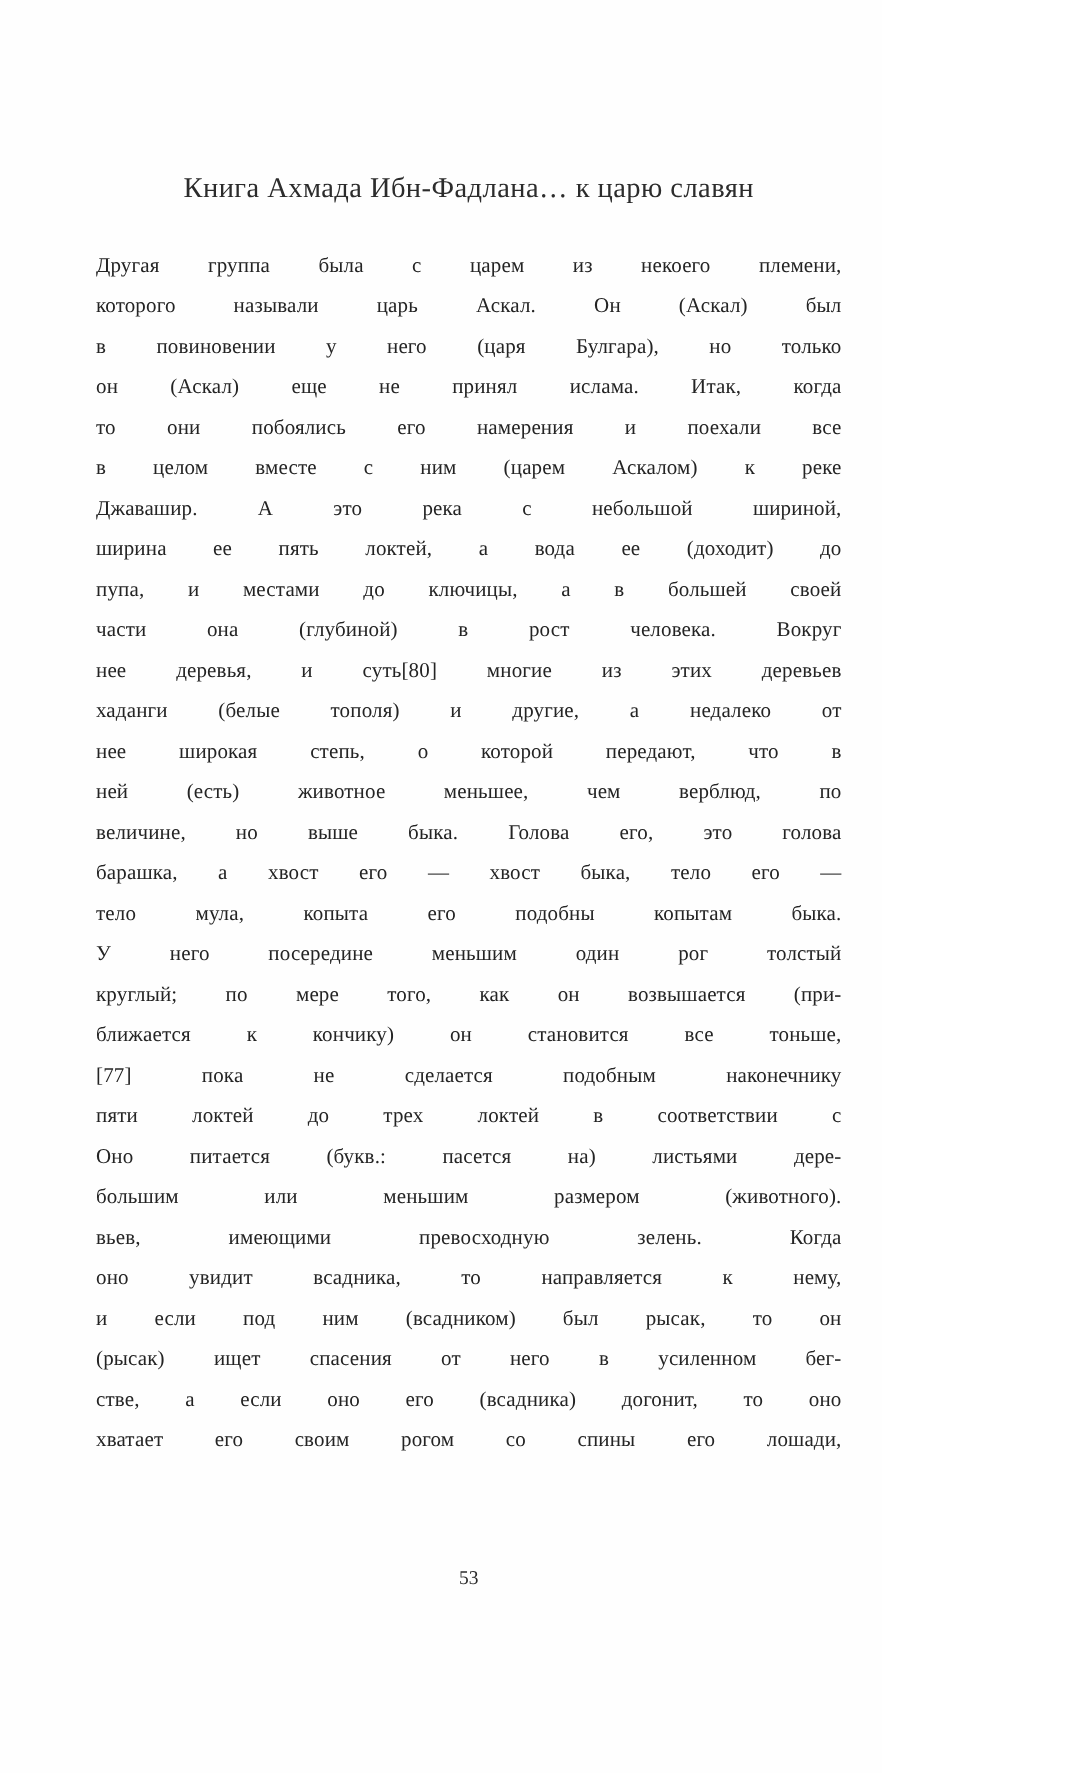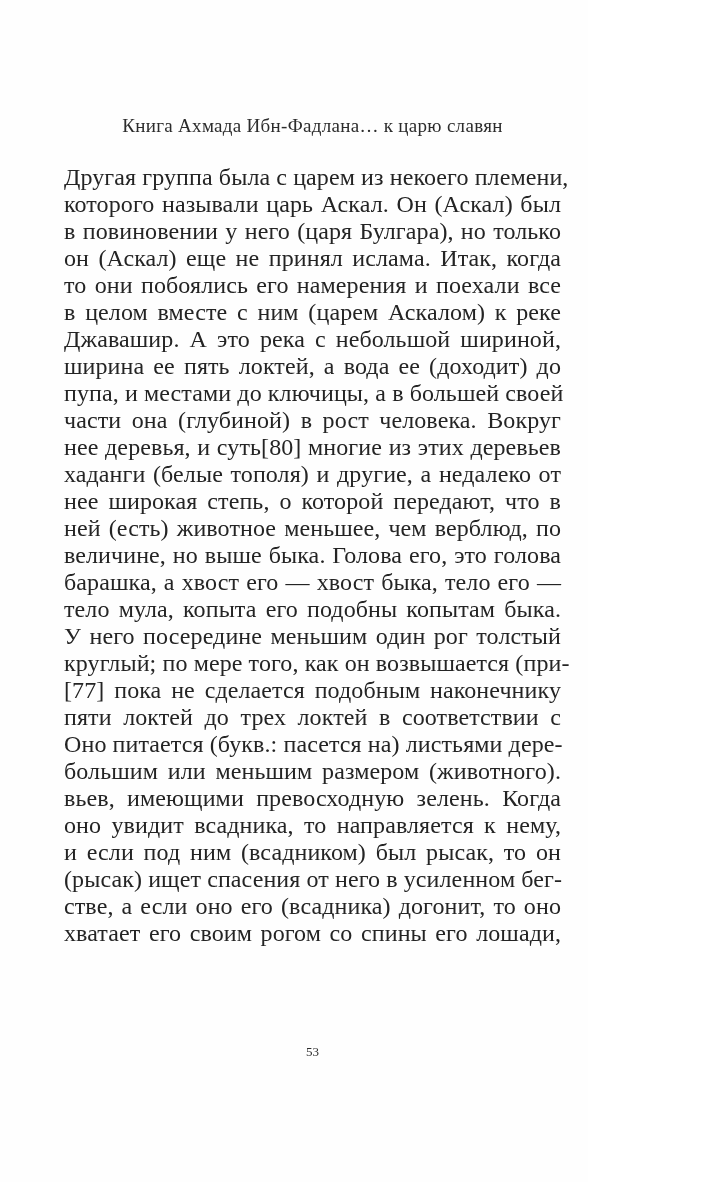--- a/index.html
+++ b/index.html
@@ -24,21 +24,21 @@
     text-align: center;
     font-size: 19px;
     letter-spacing: 0.3px;
     color: #2c2c2c;
   }
   .body-text {
     position: absolute;
     top: 164px;
     left: 64px;
     width: 497px;
-    font-size: 24px;
+    font-size: 14px;
   }
   .body-text .line {
     height: 27px;
     line-height: 27px;
     text-align: justify;
     text-align-last: justify;
     white-space: nowrap;
     letter-spacing: 0.1px;
     color: #242424;
   }
@@ -71,20 +71,21 @@
       <div class="line">части она (глубиной) в рост человека. Вокруг</div>
       <div class="line">нее деревья, и суть[80] многие из этих деревьев</div>
       <div class="line">хаданги (белые тополя) и другие, а недалеко от</div>
       <div class="line">нее широкая степь, о которой передают, что в</div>
       <div class="line">ней (есть) животное меньшее, чем верблюд, по</div>
       <div class="line">величине, но выше быка. Голова его, это голова</div>
       <div class="line">барашка, а хвост его — хвост быка, тело его —</div>
       <div class="line">тело мула, копыта его подобны копытам быка.</div>
       <div class="line">У него посередине меньшим один рог толстый</div>
       <div class="line">круглый; по мере того, как он возвышается (при-</div>
+      <div class="line">ближается к кончику) он становится все тоньше,</div>
       <div class="line">[77] пока не сделается подобным наконечнику</div>
       <div class="line">пяти локтей до трех локтей в соответствии с</div>
       <div class="line">Оно питается (букв.: пасется на) листьями дере-</div>
       <div class="line">большим или меньшим размером (животного).</div>
       <div class="line">вьев, имеющими превосходную зелень. Когда</div>
       <div class="line">оно увидит всадника, то направляется к нему,</div>
       <div class="line">и если под ним (всадником) был рысак, то он</div>
       <div class="line">(рысак) ищет спасения от него в усиленном бег-</div>
       <div class="line">стве, а если оно его (всадника) догонит, то оно</div>
       <div class="line">хватает его своим рогом со спины его лошади,</div>

